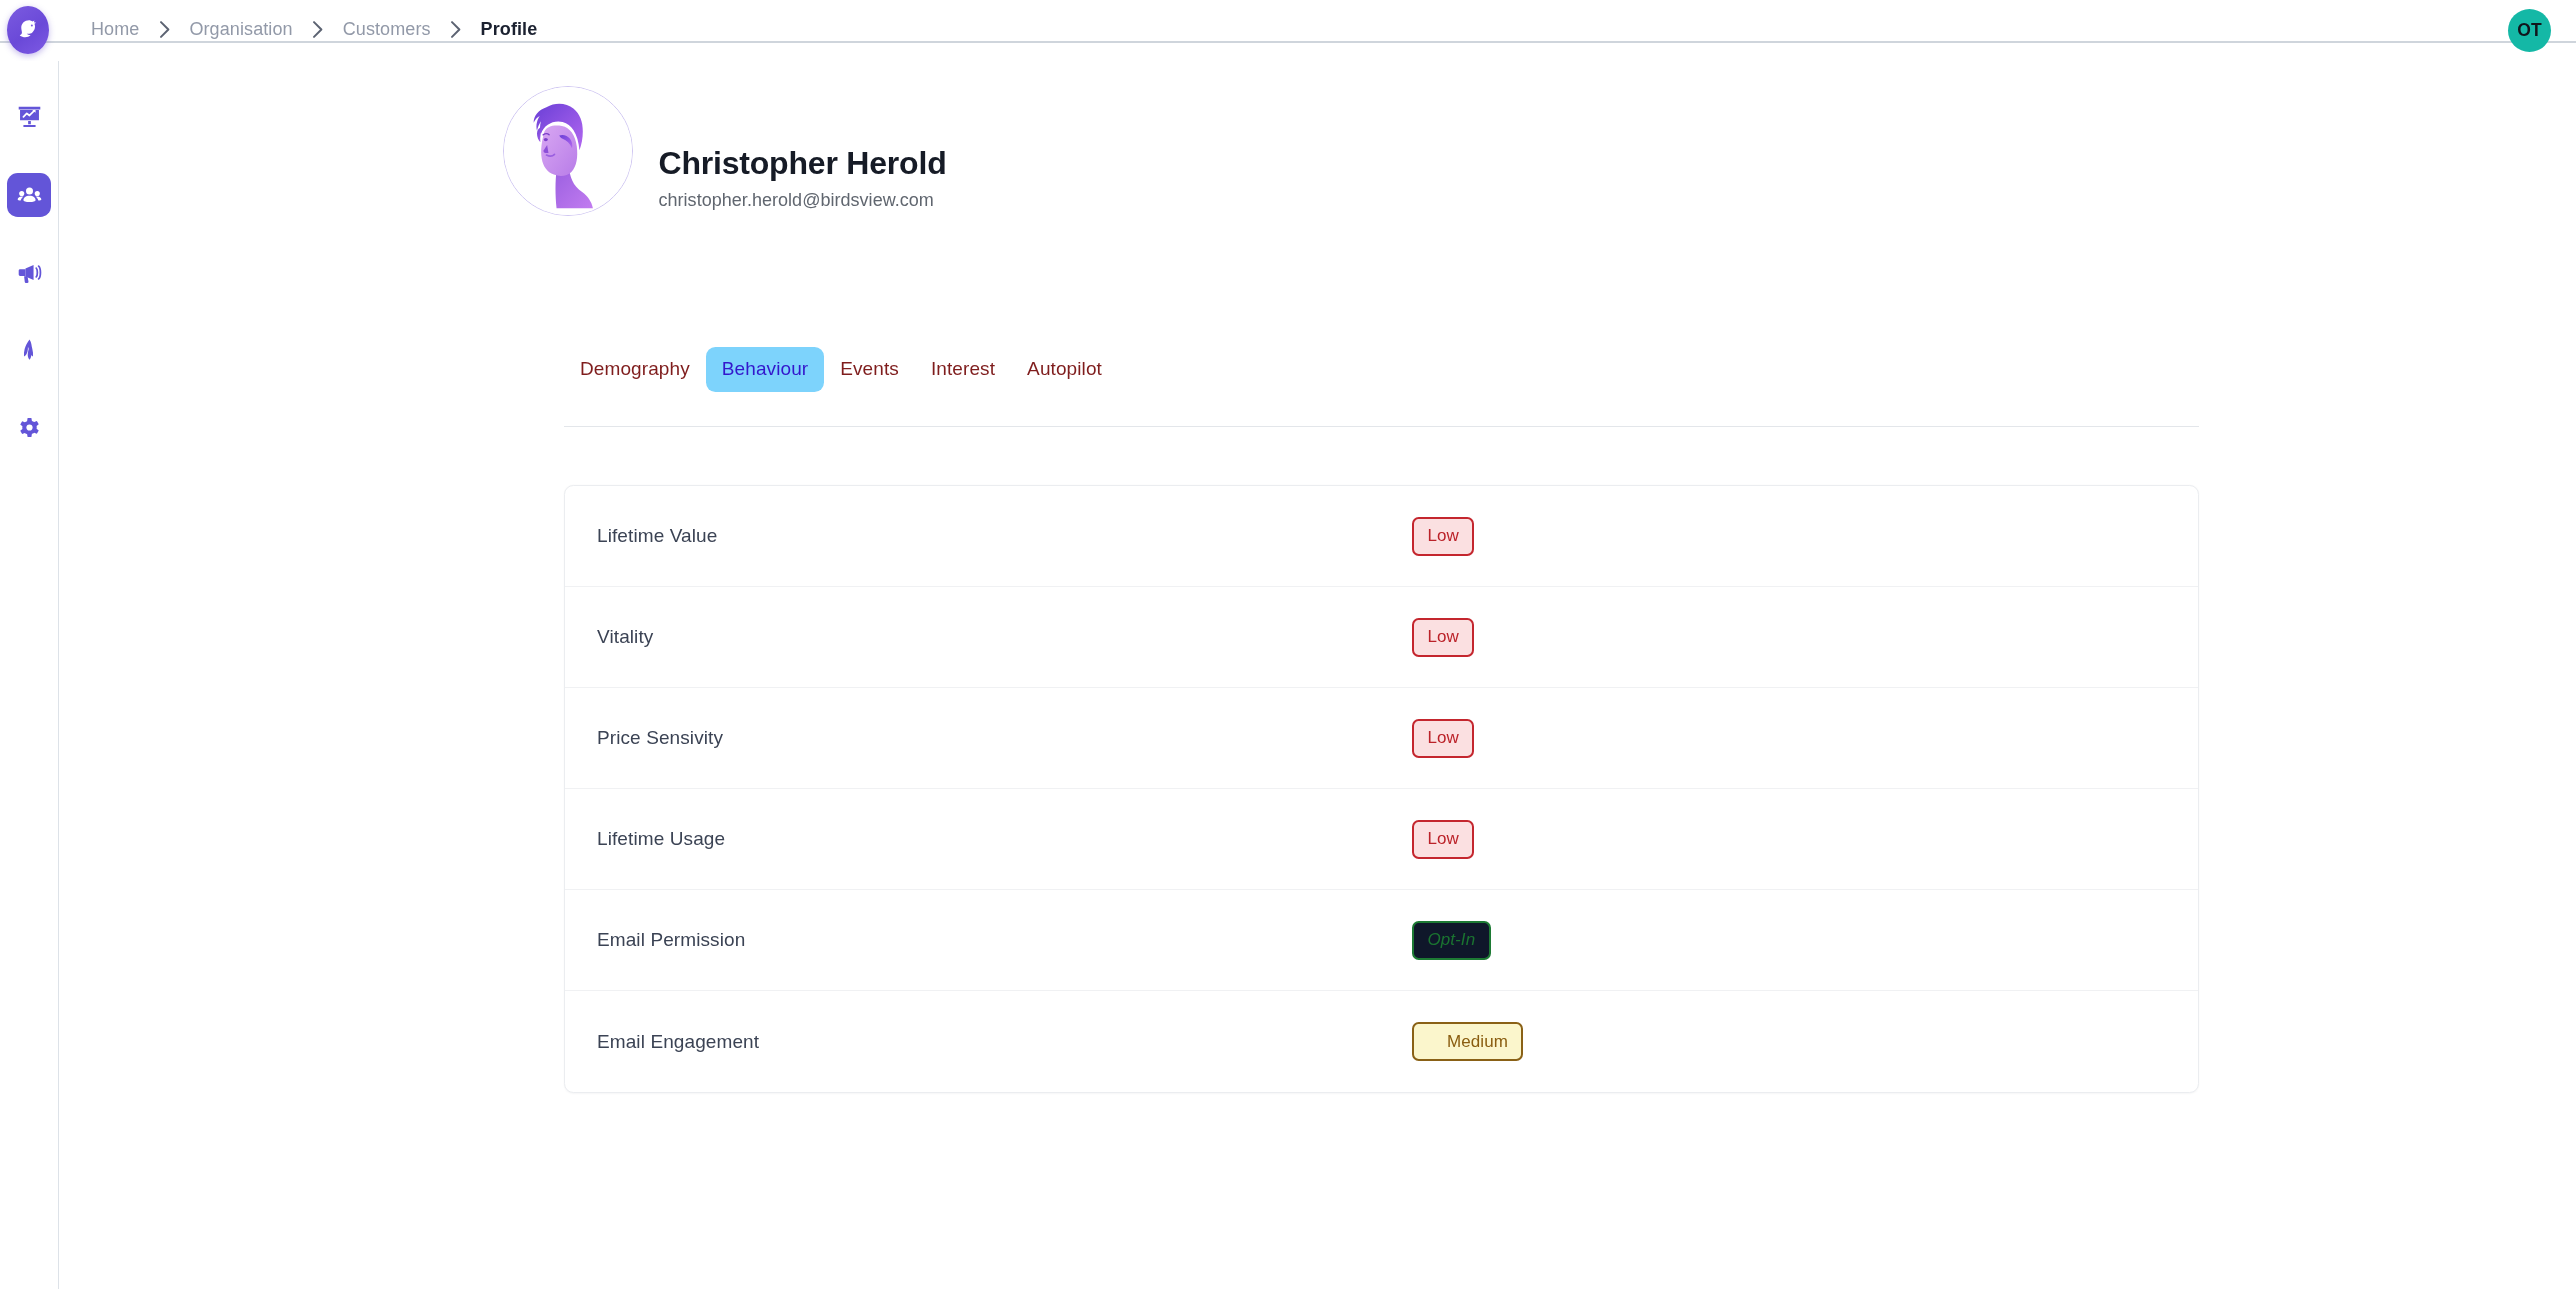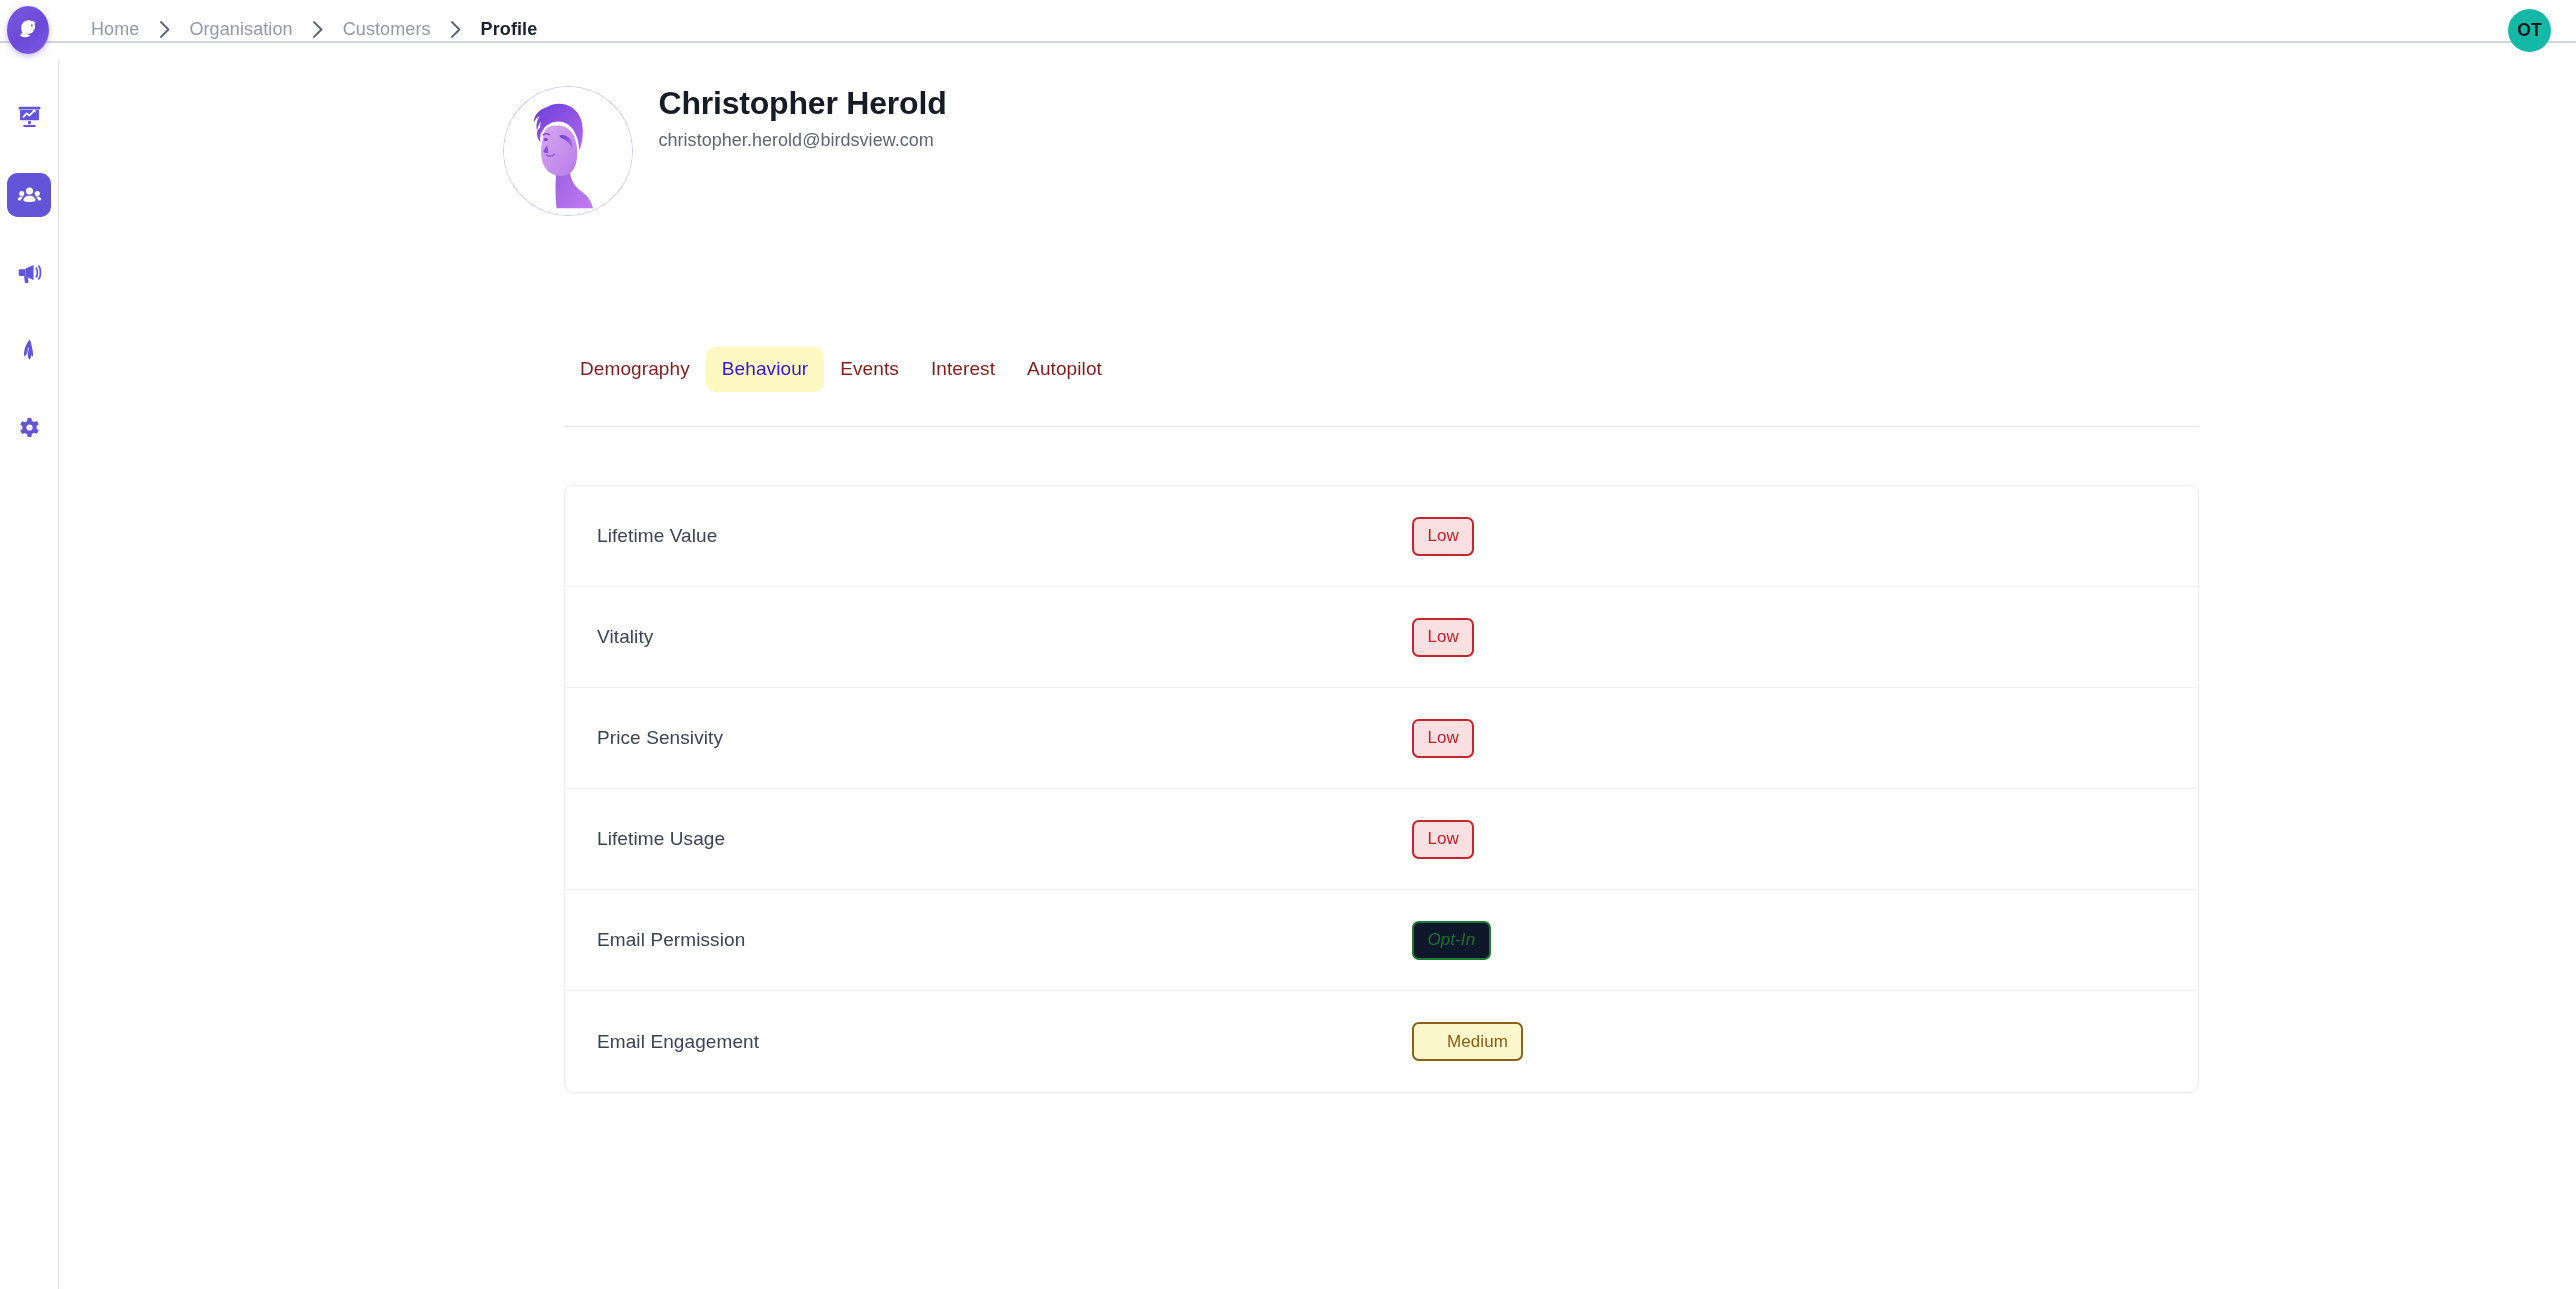--- a/index.html
+++ b/index.html
@@ -102,21 +102,21 @@
     position: absolute;
     top: 61px; left: 61px;
     width: 2515px; height: 1228px;
     background: #ffffff;
   }
 
   .profile-header {
     position: absolute;
     left: 442px; top: 25px;
     display: flex;
-    align-items: flex-start;
+    align-items: flex-end;
   }
   .profile-avatar {
     width: 130px; height: 130px;
     border-radius: 50%;
     border: 1.3px solid #cfc6f2;
     overflow: hidden;
     background: #ffffff;
     flex: 0 0 auto;
   }
   .profile-avatar svg { display: block; width: 100%; height: 100%; }
@@ -146,21 +146,21 @@
   }
   .tab {
     font-size: 19px;
     color: #7f1d1d;
     padding: 11.4px 16px;
     border-radius: 9.4px;
     white-space: nowrap;
     letter-spacing: 0.1px;
   }
   .tab.active {
-    background: #fef9c3;
+    background: #7dd3fc;
     color: #3317cc;
   }
   .tabs-divider {
     position: absolute;
     left: 503px; top: 365px;
     width: 1635px; height: 1.3px;
     background: #e3e6ea;
   }
 
   

